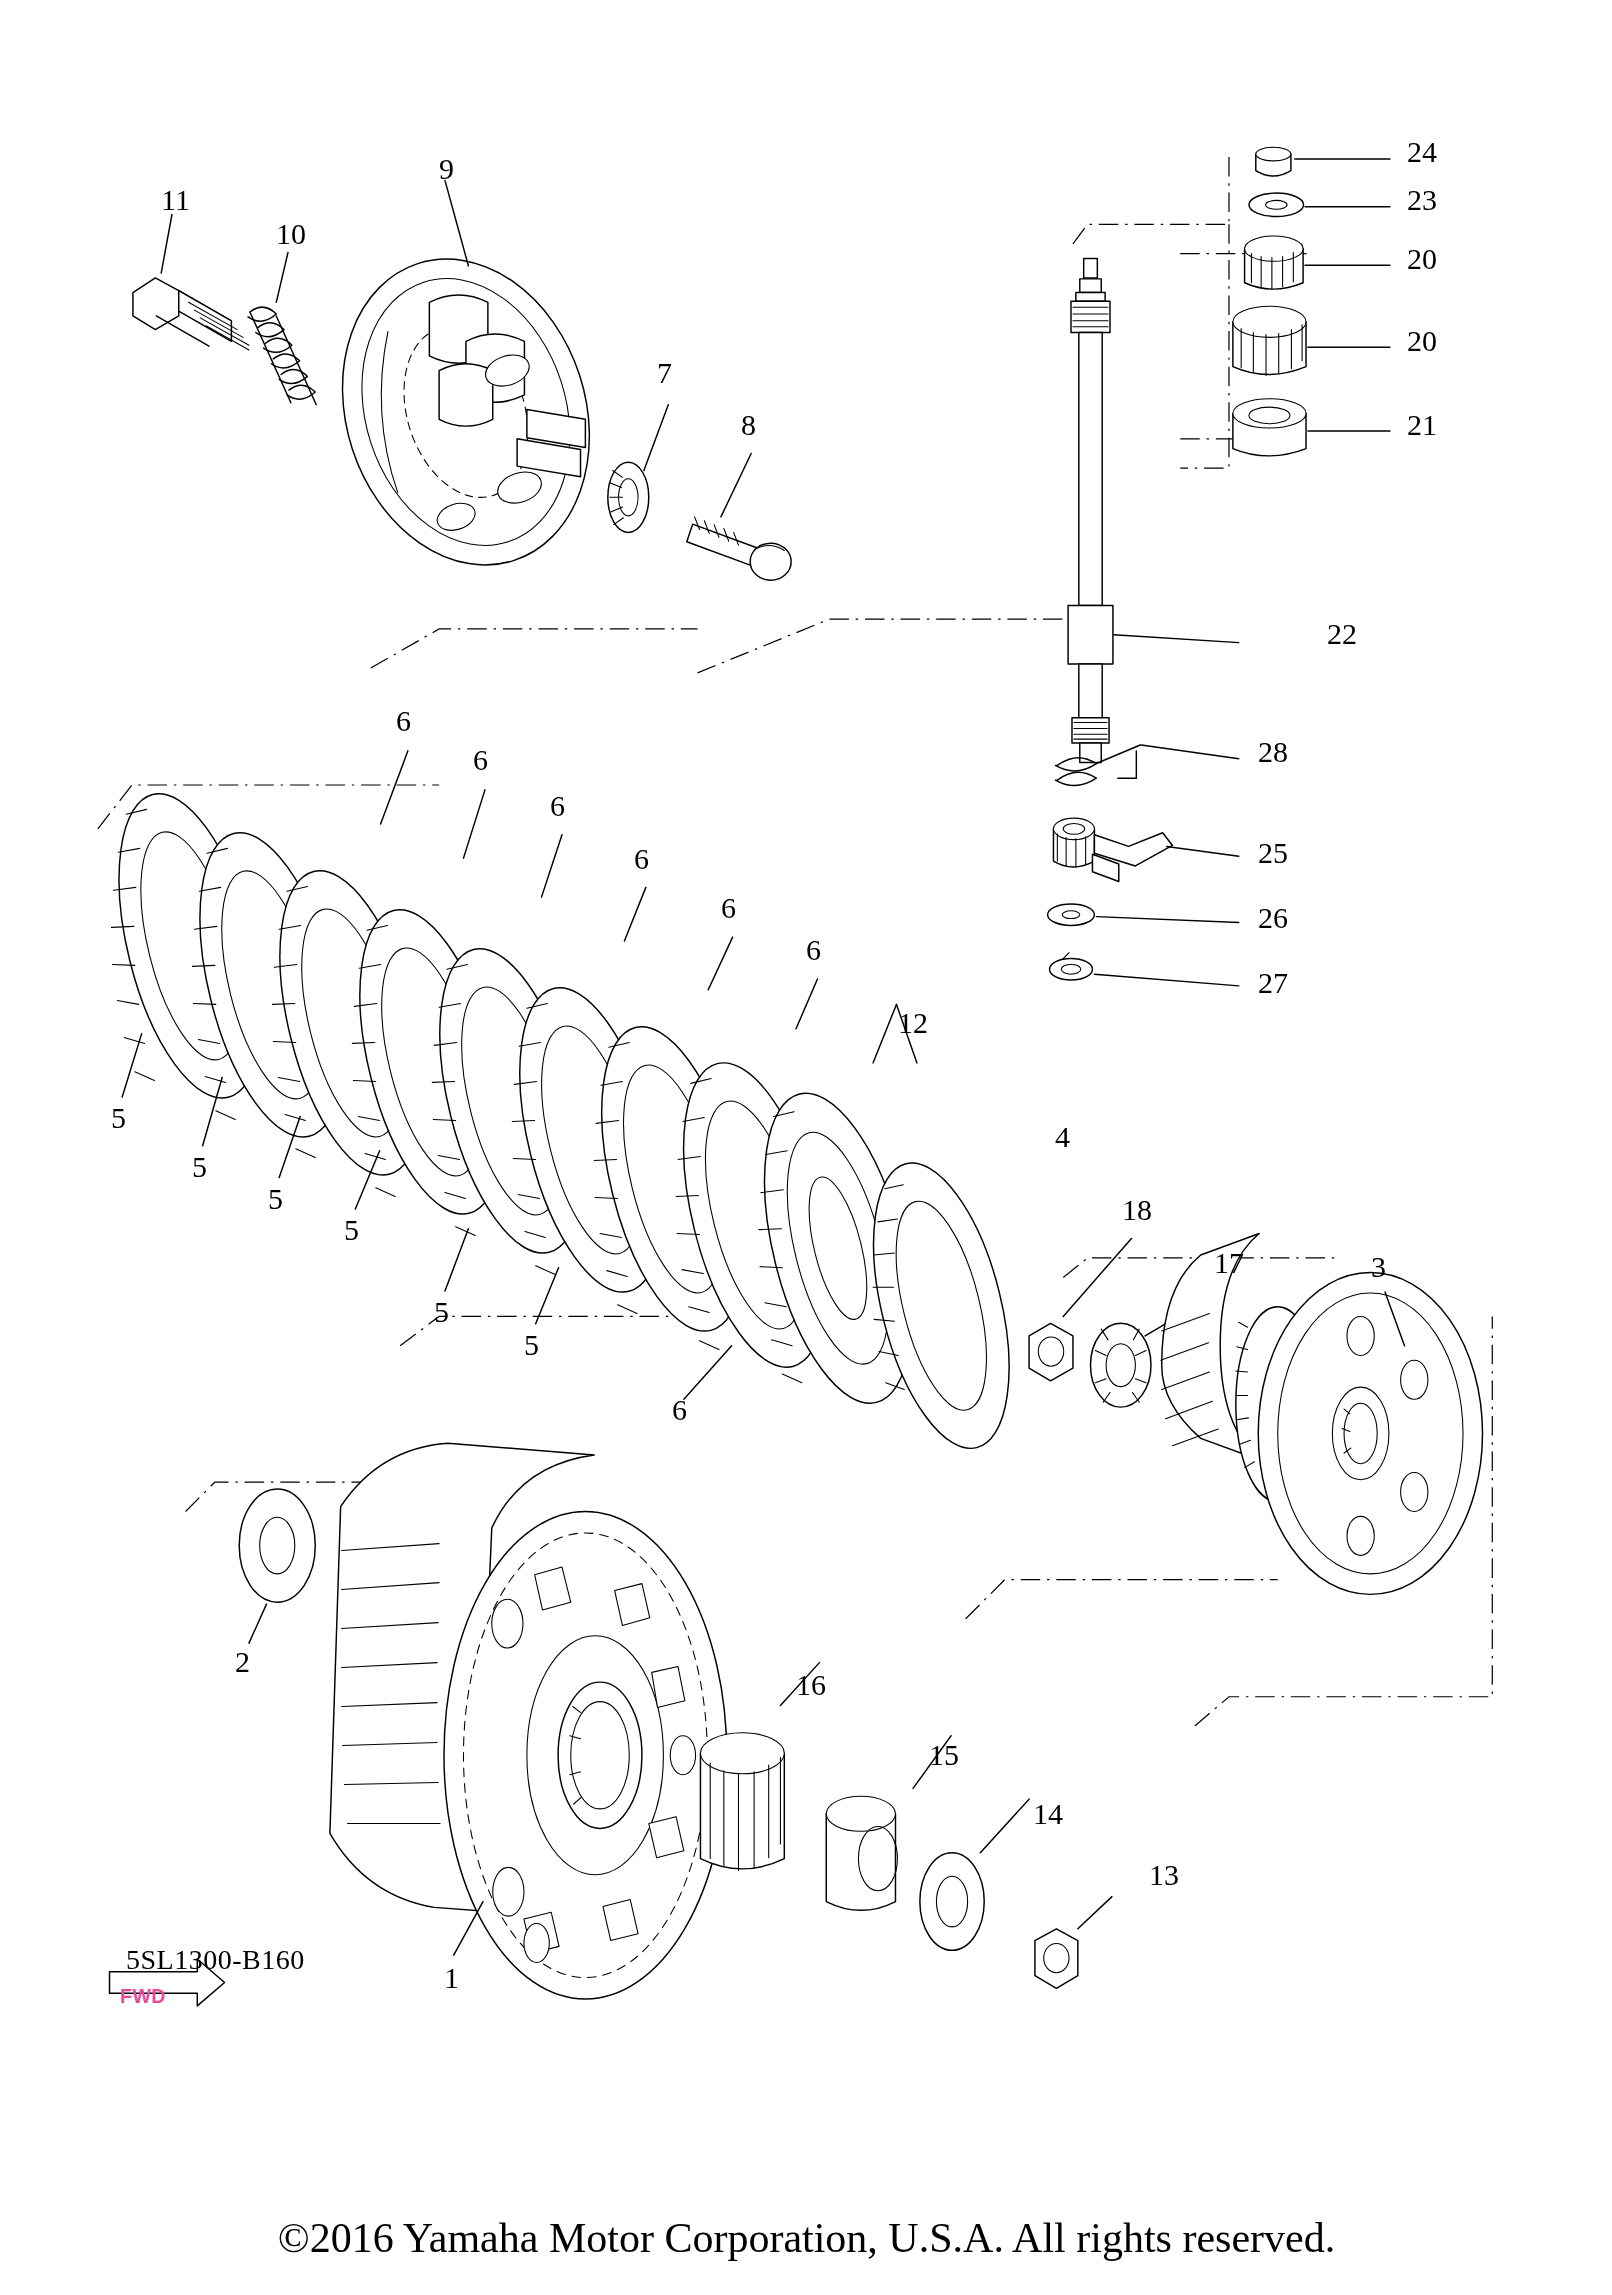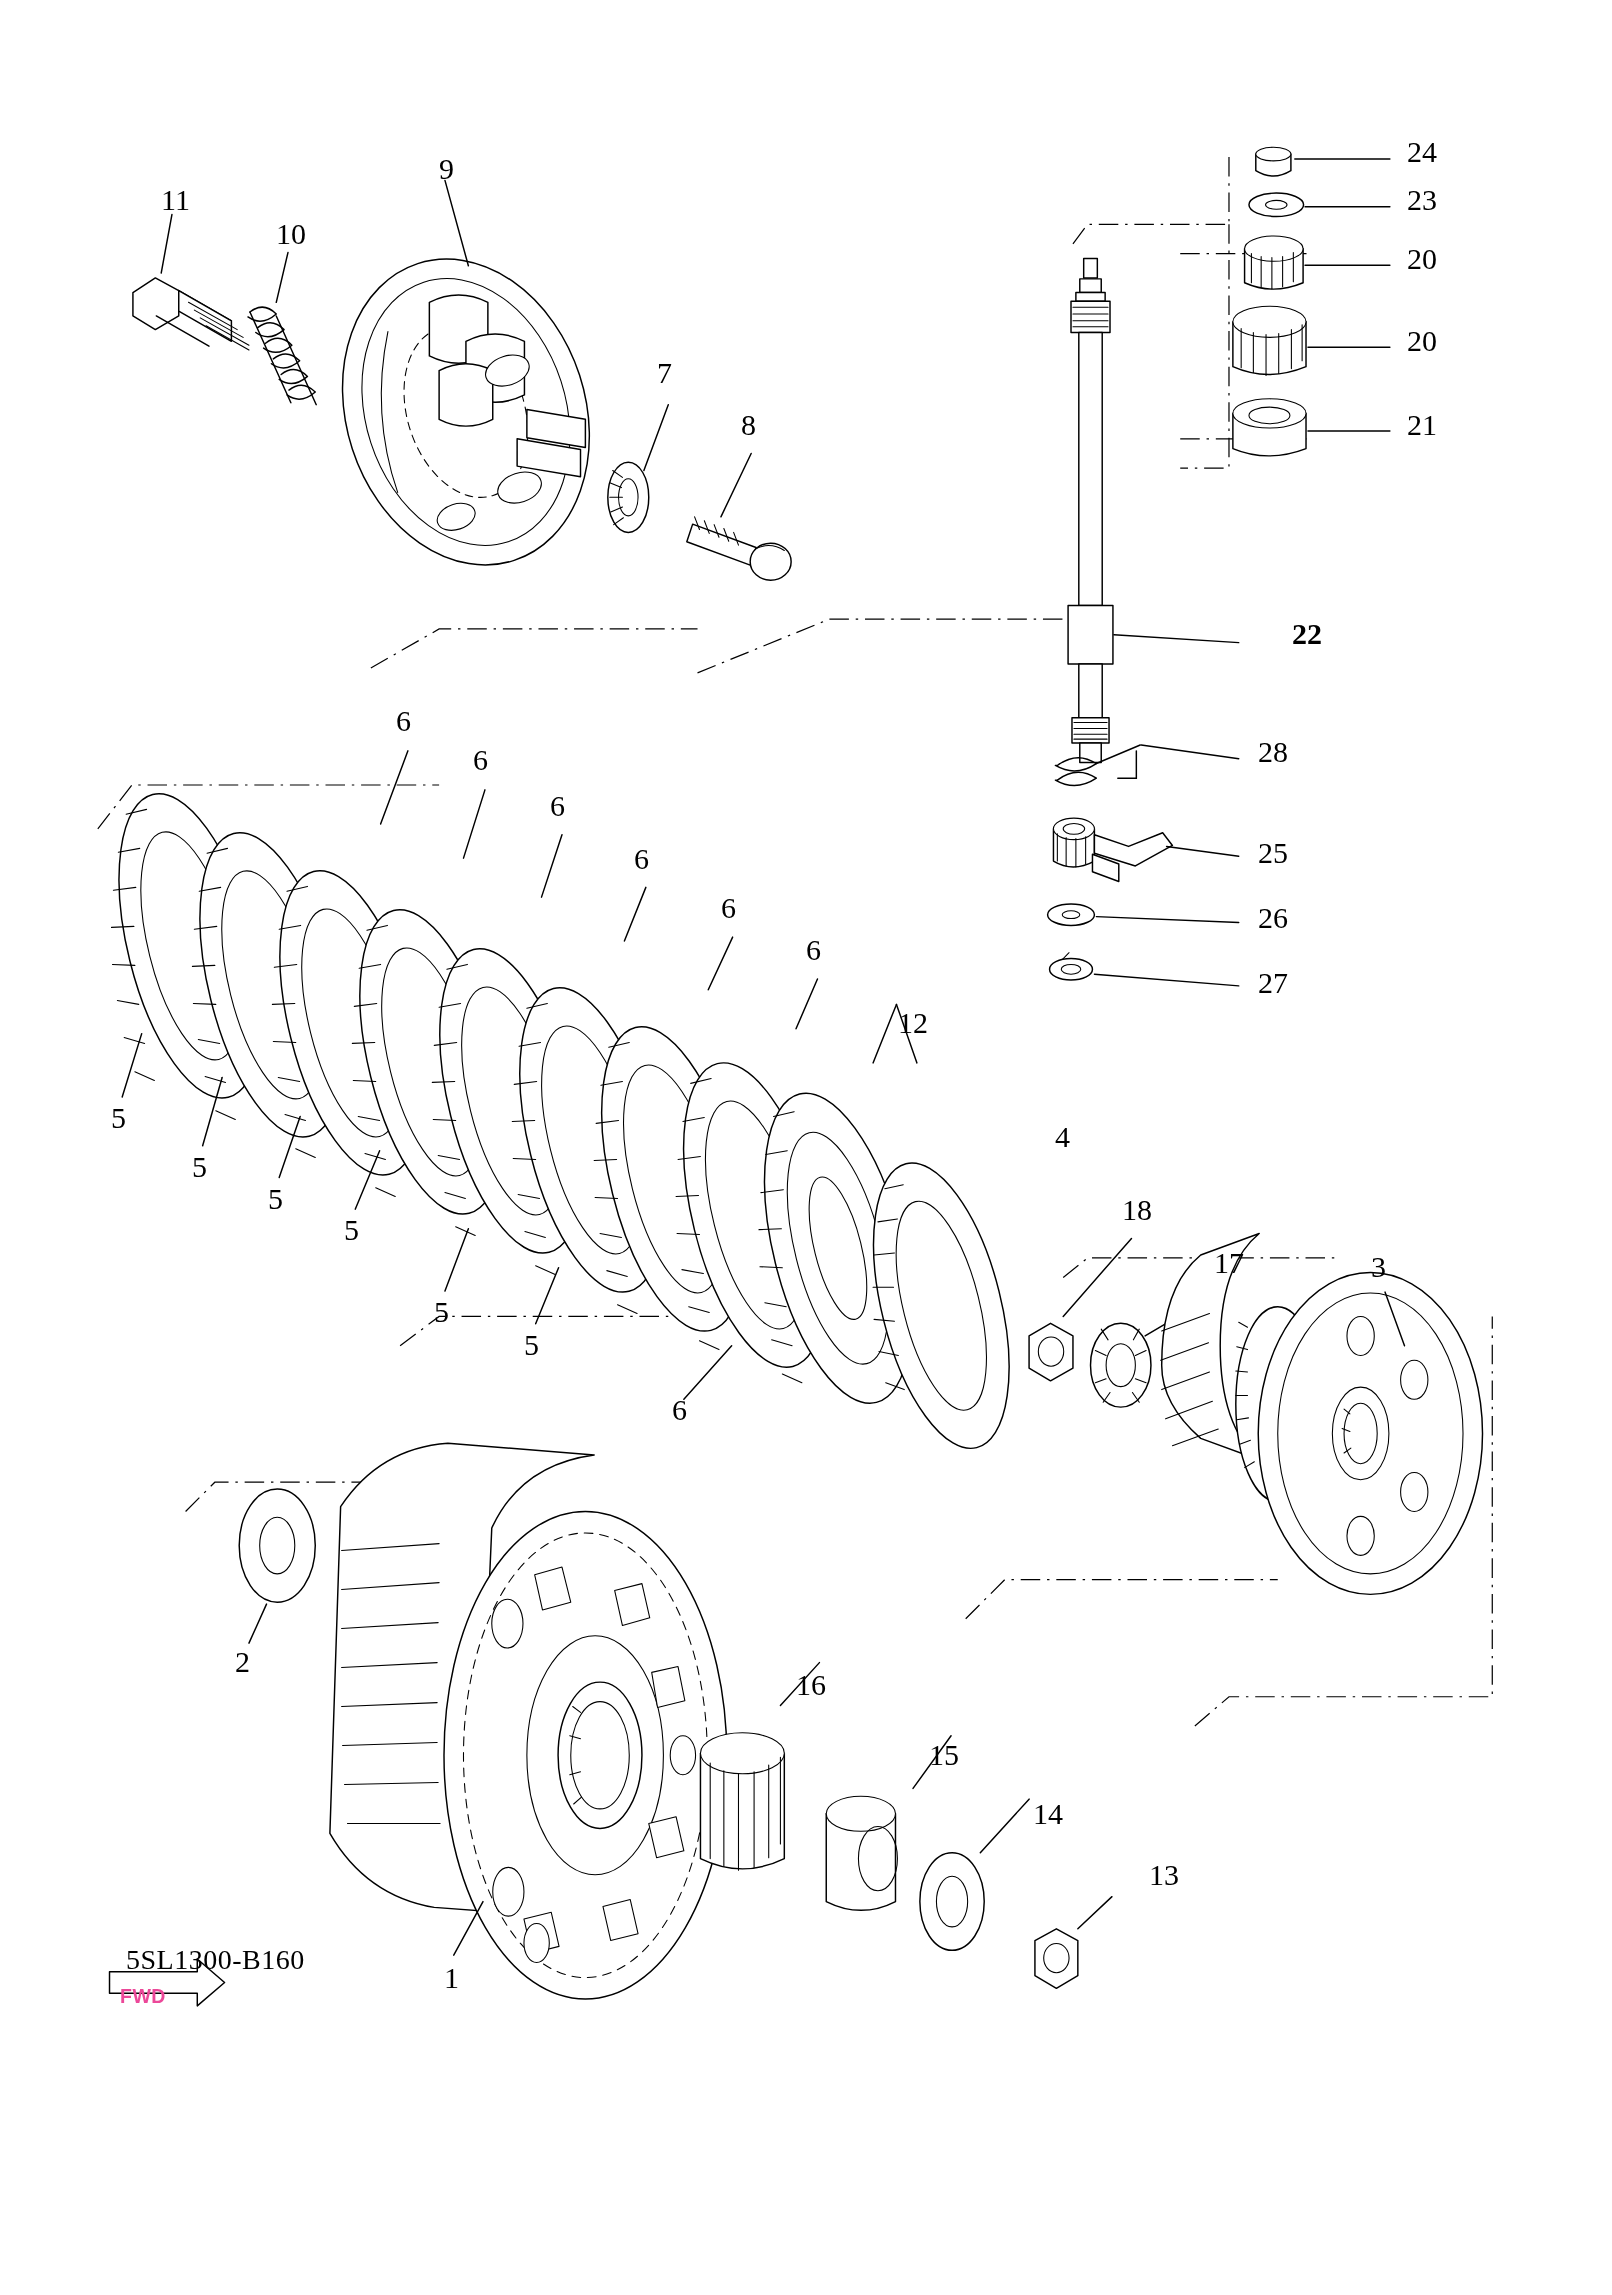--- a/index.html
+++ b/index.html
@@ -437,21 +437,21 @@
   <div class="callout" style="left:439px; top:154px;"><span>9</span></div>
   <div class="callout" style="left:657px; top:358px;"><span>7</span></div>
   <div class="callout" style="left:741px; top:410px;"><span>8</span></div>
 
   <div class="callout" style="left:1407px; top:137px;"><span>24</span></div>
   <div class="callout" style="left:1407px; top:185px;"><span>23</span></div>
   <div class="callout" style="left:1407px; top:244px;"><span>20</span></div>
   <div class="callout" style="left:1407px; top:326px;"><span>20</span></div>
   <div class="callout" style="left:1407px; top:410px;"><span>21</span></div>
 
-  <div class="callout" style="left:1292px; top:619px;font-weight:bold;"><span>22</span></div>
+  <div class="callout" style="left:1327px; top:619px;"><span>22</span></div>
   <div class="callout" style="left:1258px; top:737px;"><span>28</span></div>
   <div class="callout" style="left:1258px; top:838px;"><span>25</span></div>
   <div class="callout" style="left:1258px; top:903px;"><span>26</span></div>
   <div class="callout" style="left:1258px; top:968px;"><span>27</span></div>
 
   <div class="callout" style="left:396px; top:706px;"><span>6</span></div>
   <div class="callout" style="left:473px; top:745px;"><span>6</span></div>
   <div class="callout" style="left:550px; top:791px;"><span>6</span></div>
   <div class="callout" style="left:634px; top:844px;"><span>6</span></div>
   <div class="callout" style="left:721px; top:893px;"><span>6</span></div>
@@ -473,15 +473,16 @@
 
   <div class="callout" style="left:235px; top:1647px;"><span>2</span></div>
   <div class="callout" style="left:796px; top:1670px;"><span>16</span></div>
   <div class="callout" style="left:929px; top:1740px;"><span>15</span></div>
   <div class="callout" style="left:1033px; top:1799px;"><span>14</span></div>
   <div class="callout" style="left:1113px; top:1860px;margin-left:36px;"><span>13</span></div>
   <div class="callout" style="left:444px; top:1963px;"><span>1</span></div>
 
   <div id="fwd-label">FWD</div>
   <div id="part-number">5SL1300-B160</div>
+  <div id="copyright">©2016 Yamaha Motor Corporation, U.S.A. All rights reserved.</div>
 
 </div>
 
 
 </body></html>

